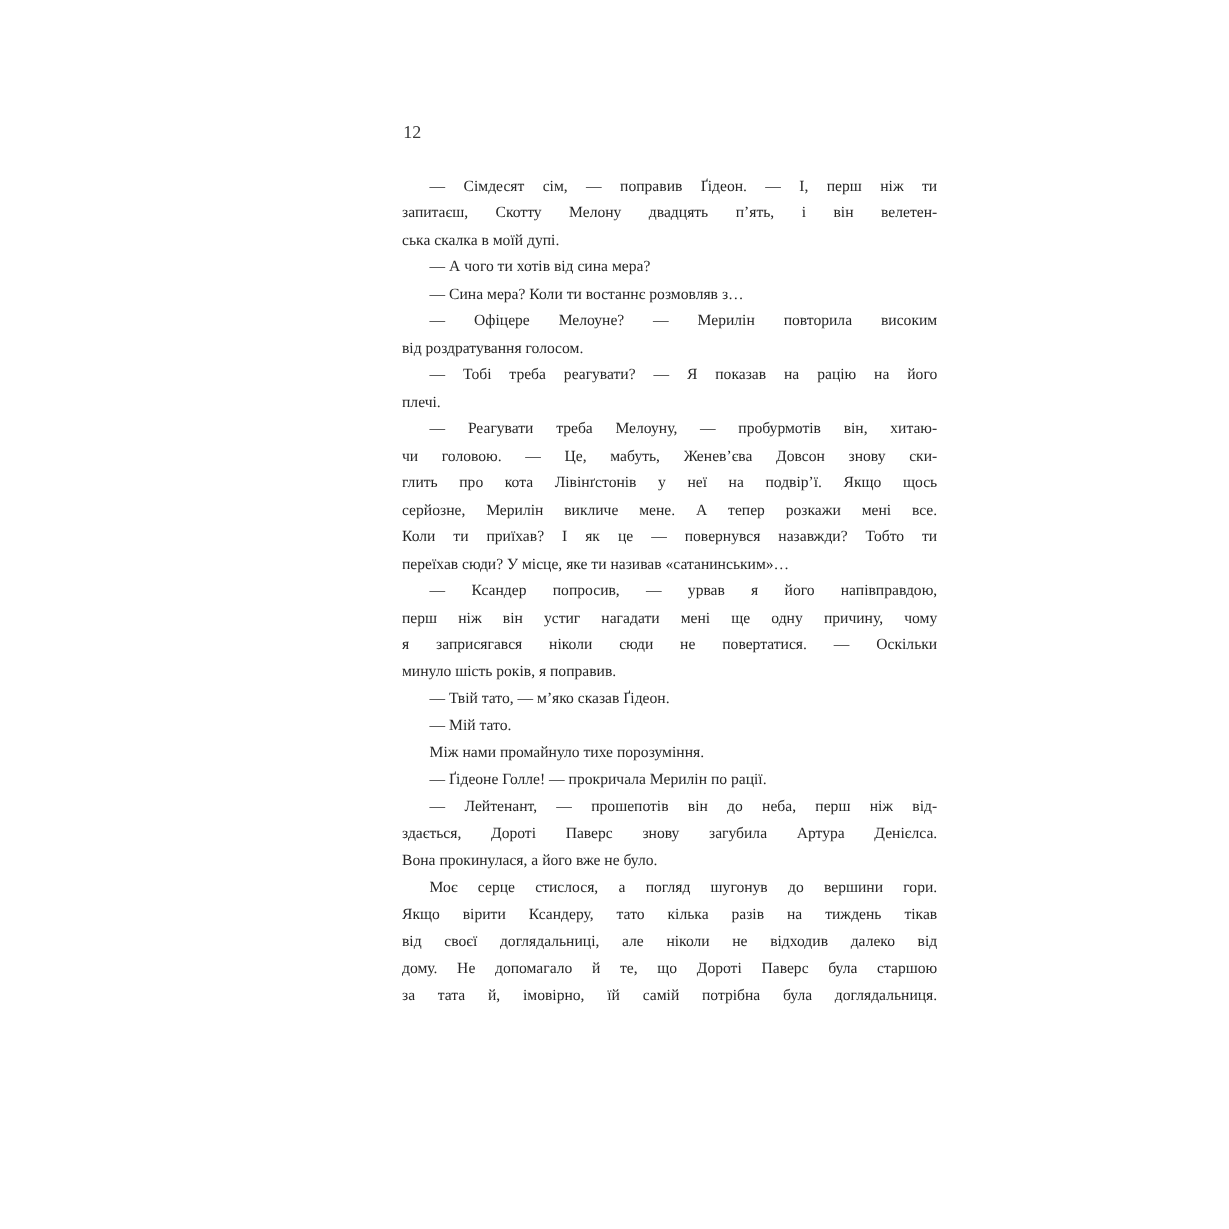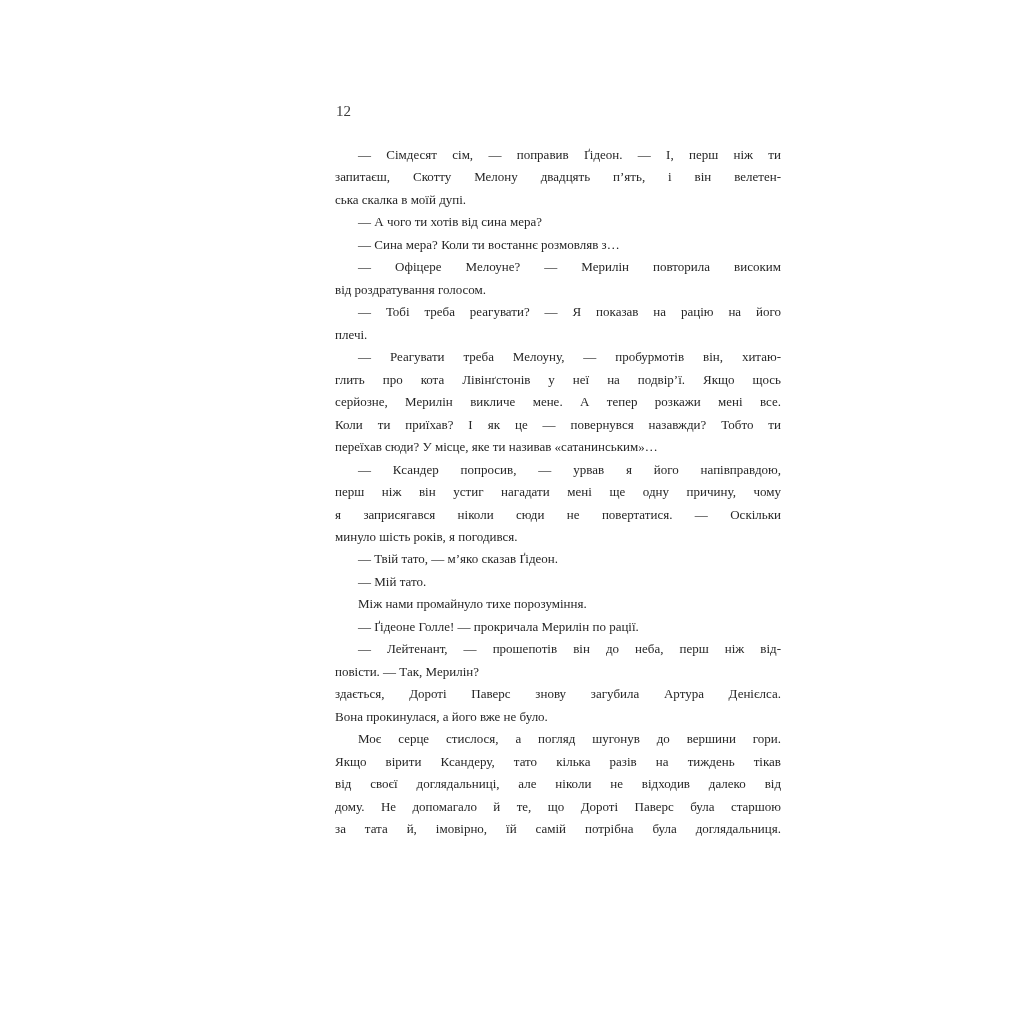--- a/index.html
+++ b/index.html
@@ -62,34 +62,34 @@
       <span class="line indent">— Сімдесят сім, — поправив Ґідеон. — І, перш ніж ти</span>
       <span class="line">запитаєш, Скотту Мелону двадцять п’ять, і він велетен-</span>
       <span class="line last">ська скалка в моїй дупі.</span>
       <span class="line indent last">— А чого ти хотів від сина мера?</span>
       <span class="line indent last">— Сина мера? Коли ти востаннє розмовляв з…</span>
       <span class="line indent">— Офіцере Мелоуне? — Мерилін повторила високим</span>
       <span class="line last">від роздратування голосом.</span>
       <span class="line indent">— Тобі треба реагувати? — Я показав на рацію на його</span>
       <span class="line last">плечі.</span>
       <span class="line indent">— Реагувати треба Мелоуну, — пробурмотів він, хитаю-</span>
+      <span class="line">чи головою. — Це, мабуть, Женев’єва Довсон знову ски-</span>
       <span class="line">глить про кота Лівінґстонів у неї на подвір’ї. Якщо щось</span>
       <span class="line">серйозне, Мерилін викличе мене. А тепер розкажи мені все.</span>
       <span class="line">Коли ти приїхав? І як це — повернувся назавжди? Тобто ти</span>
       <span class="line last">переїхав сюди? У місце, яке ти називав «сатанинським»…</span>
       <span class="line indent">— Ксандер попросив, — урвав я його напівправдою,</span>
       <span class="line">перш ніж він устиг нагадати мені ще одну причину, чому</span>
       <span class="line">я заприсягався ніколи сюди не повертатися. — Оскільки</span>
-      <span class="line last">минуло шість років, я погодився.</span>
+      <span class="line last">минуло шість років, я поправив.</span>
       <span class="line indent last">— Твій тато, — м’яко сказав Ґідеон.</span>
       <span class="line indent last">— Мій тато.</span>
       <span class="line indent last">Між нами промайнуло тихе порозуміння.</span>
       <span class="line indent last">— Ґідеоне Голле! — прокричала Мерилін по рації.</span>
       <span class="line indent">— Лейтенант, — прошепотів він до неба, перш ніж від-</span>
-      <span class="line last">повісти. — Так, Мерилін?</span>
       <span class="line">здається, Дороті Паверс знову загубила Артура Денієлса.</span>
       <span class="line last">Вона прокинулася, а його вже не було.</span>
       <span class="line indent">Моє серце стислося, а погляд шугонув до вершини гори.</span>
       <span class="line">Якщо вірити Ксандеру, тато кілька разів на тиждень тікав</span>
       <span class="line">від своєї доглядальниці, але ніколи не відходив далеко від</span>
       <span class="line">дому. Не допомагало й те, що Дороті Паверс була старшою</span>
       <span class="line">за тата й, імовірно, їй самій потрібна була доглядальниця.</span>
     </div>
 </div>
 

